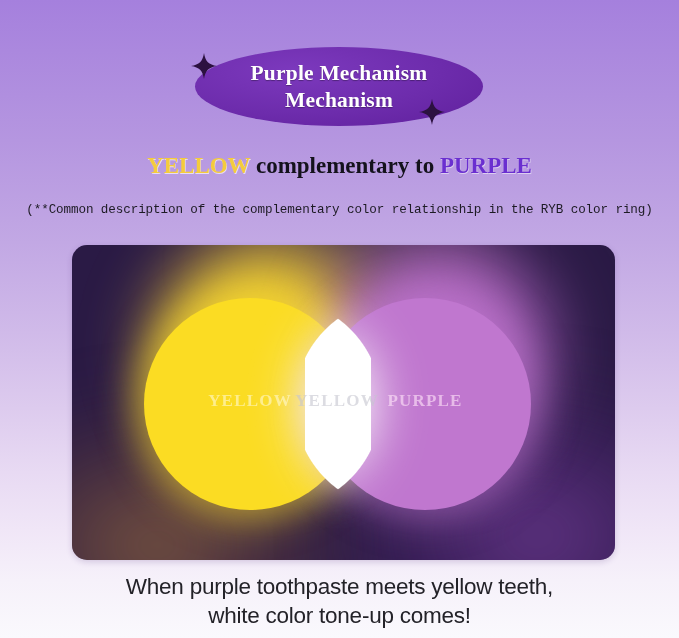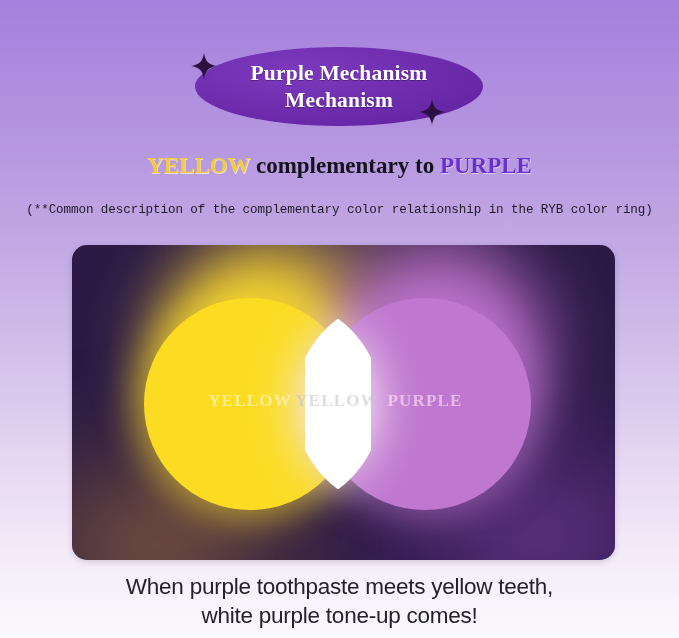--- a/index.html
+++ b/index.html
@@ -293,16 +293,16 @@
     <div class="lens-glow"></div>
     <div class="lens-core"></div>
 
     <div class="circle-label label-yellow">YELLOW</div>
     <div class="circle-label label-white">YELLOW</div>
     <div class="circle-label label-purple">PURPLE</div>
   </div>
 
   <div class="caption">
     <span>When purple toothpaste meets yellow teeth,</span>
-    <span>white purple tone-up comes!</span>
+    <span>white color tone-up comes!</span>
   </div>
 
 </div>
 
 </body></html>

